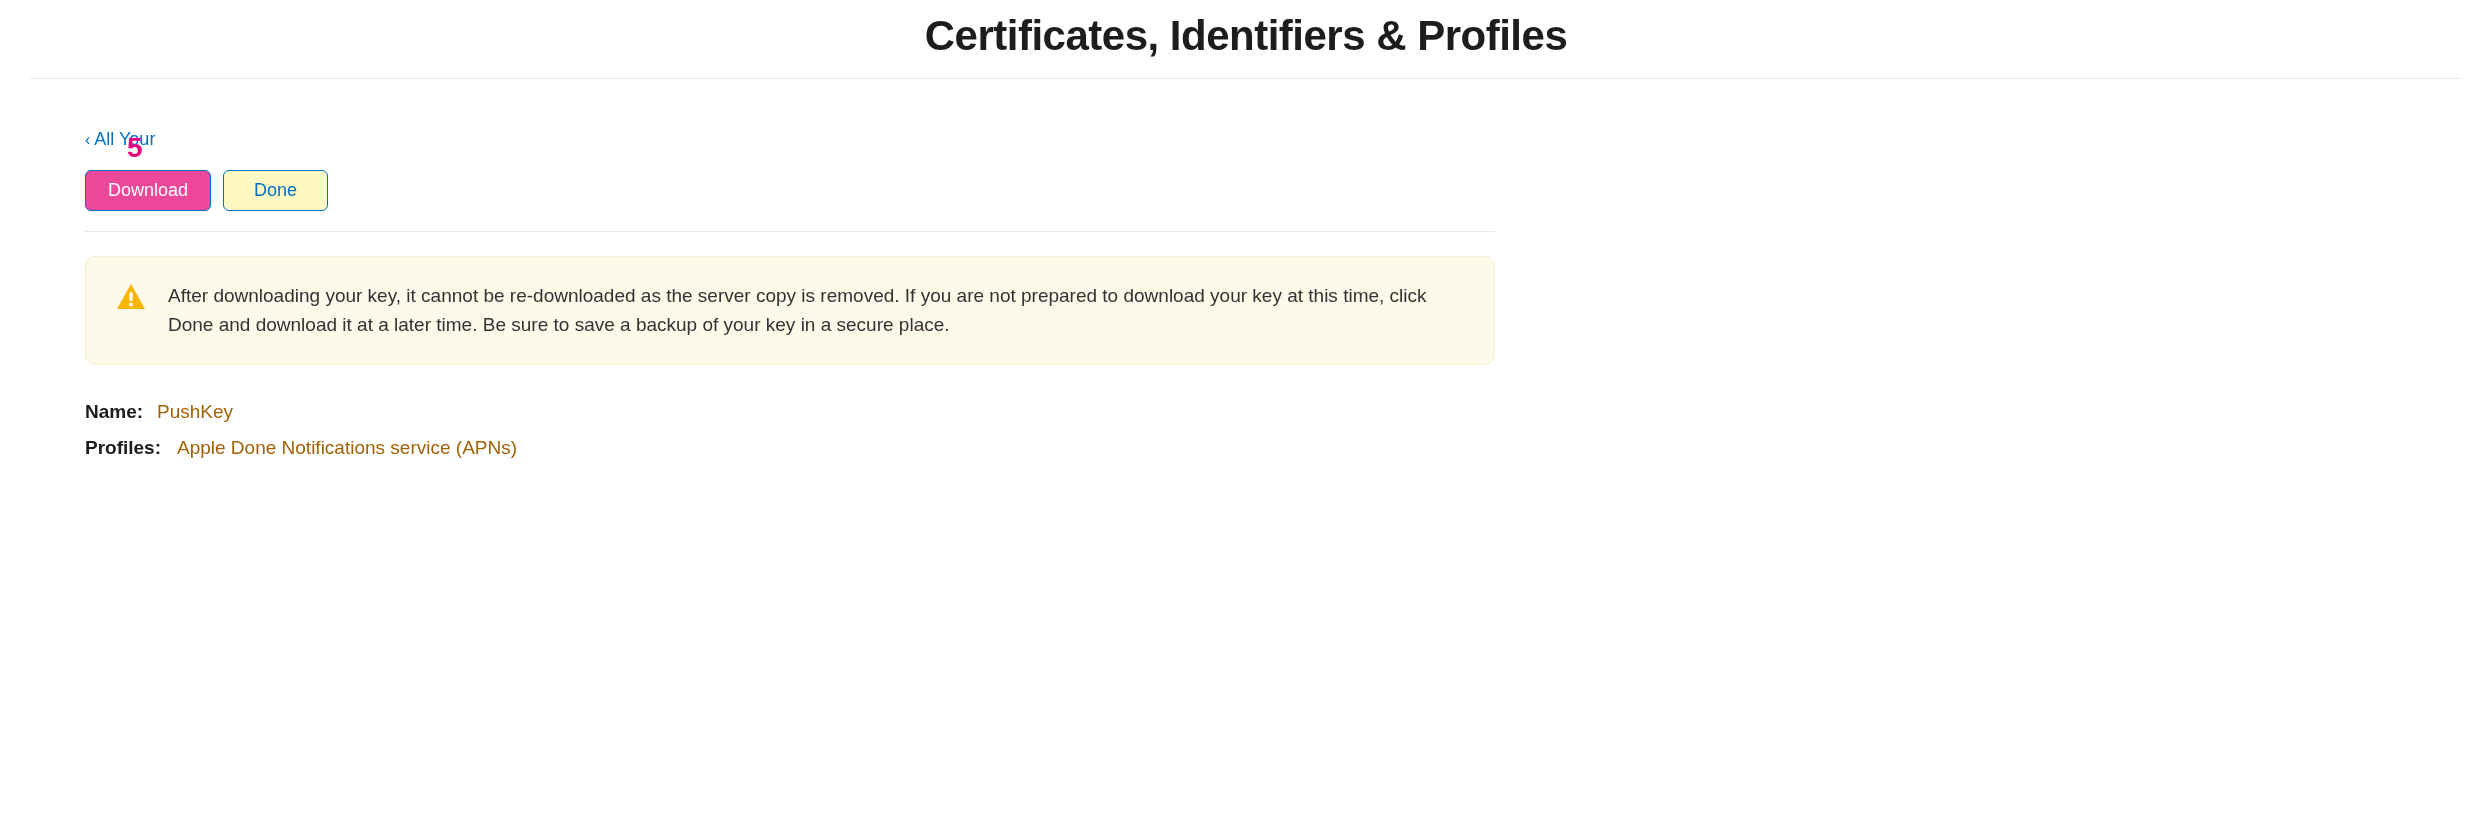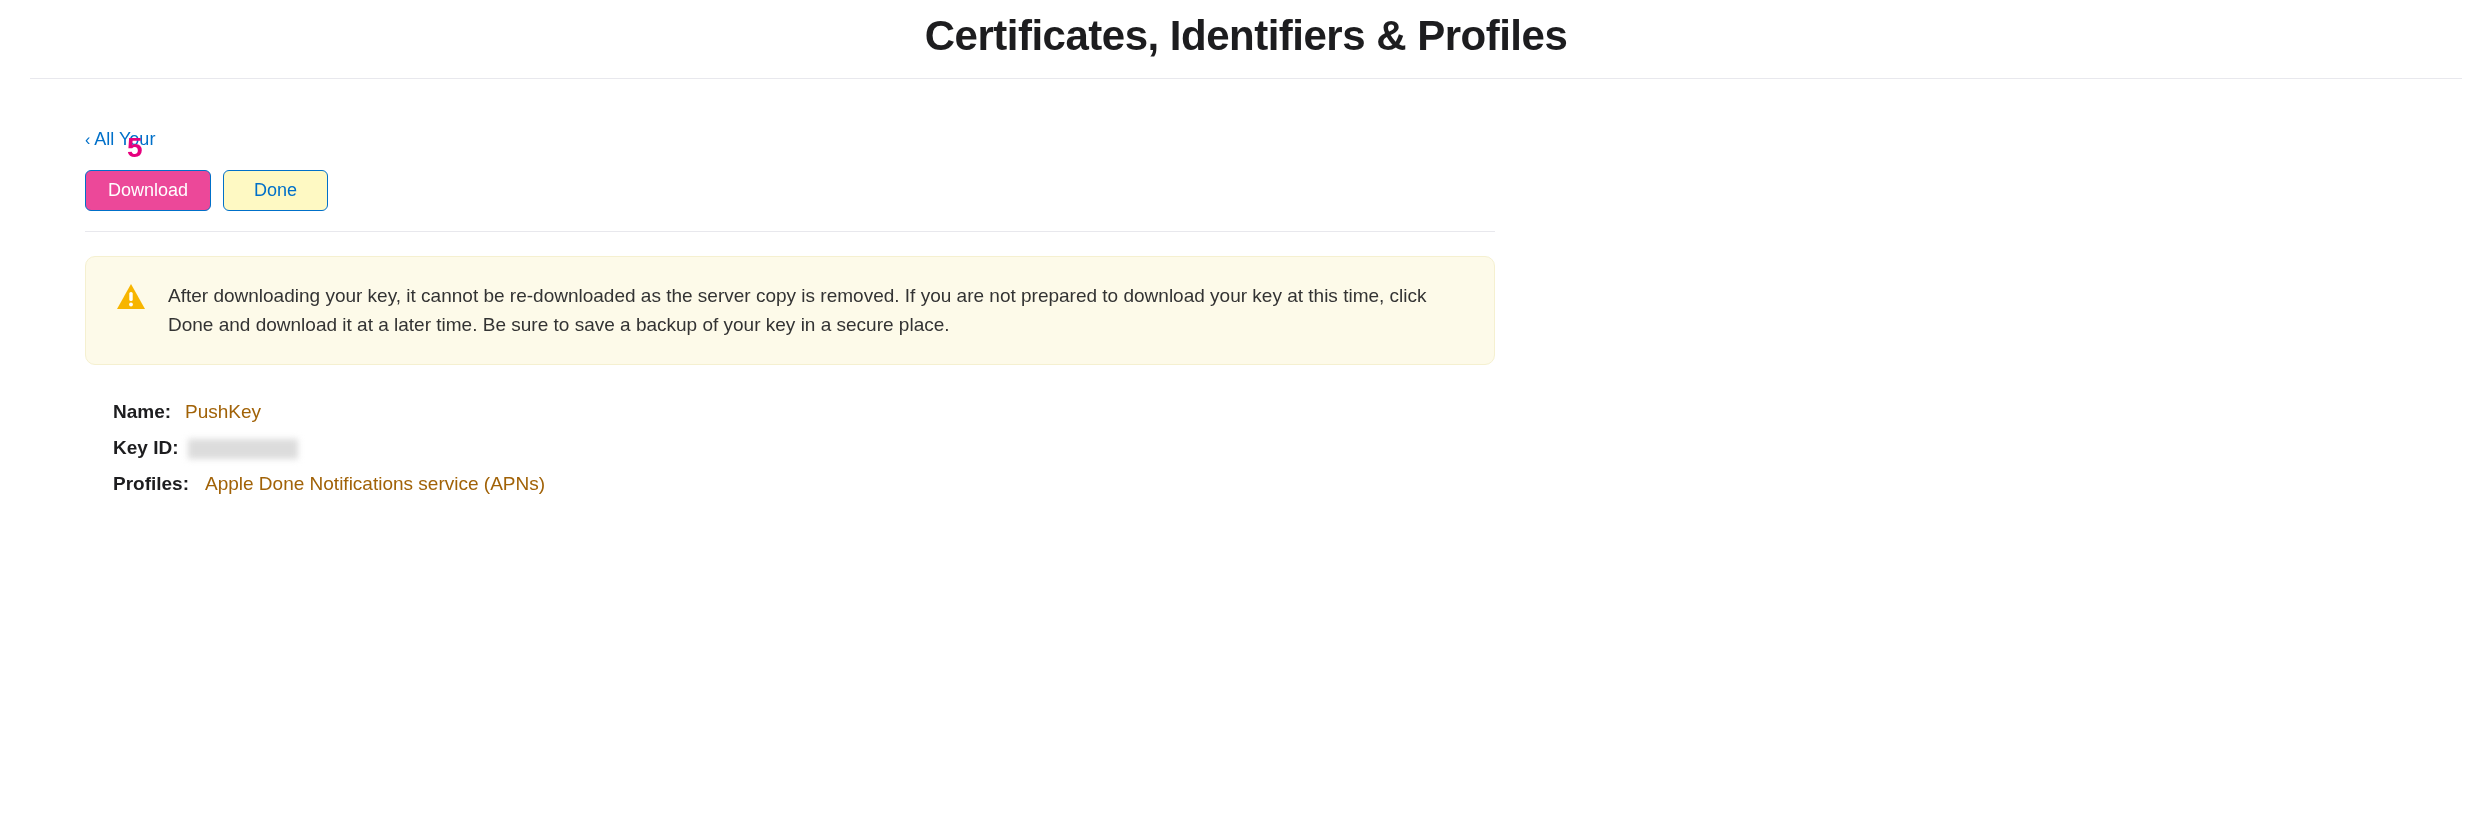--- a/index.html
+++ b/index.html
@@ -126,21 +126,20 @@
     }
     
     .details {
       font-size: 19px;
     }
     
     .detail-row {
       display: flex;
       margin-bottom: 14px;
       align-items: center;
-      margin-left: 28px;
     }
     
     .detail-label {
       font-weight: 600;
       min-width: 62px;
       margin-right: 10px;
     }
     
     .detail-label.wide {
       min-width: 82px;
@@ -190,24 +189,18 @@
       </span>
       <p class="warning-text">After downloading your key, it cannot be re-downloaded as the server copy is removed. If you are not prepared to download your key at this time, click Done and download it at a later time. Be sure to save a backup of your key in a secure place.</p>
     </div>
     
     <div class="details">
       <div class="detail-row">
         <span class="detail-label">Name:</span>
         <span class="detail-value">PushKey</span>
       </div>
       <div class="detail-row">
-        <span class="detail-label">Key ID:</span>
-        <span class="detail-value">
-          <span class="redacted"></span>
-        </span>
-      </div>
-      <div class="detail-row">
         <span class="detail-label wide">Profiles:</span>
         <span class="detail-value">Apple Done Notifications service (APNs)</span>
       </div>
     </div>
   </div>
 </div>
 
 </body></html>

